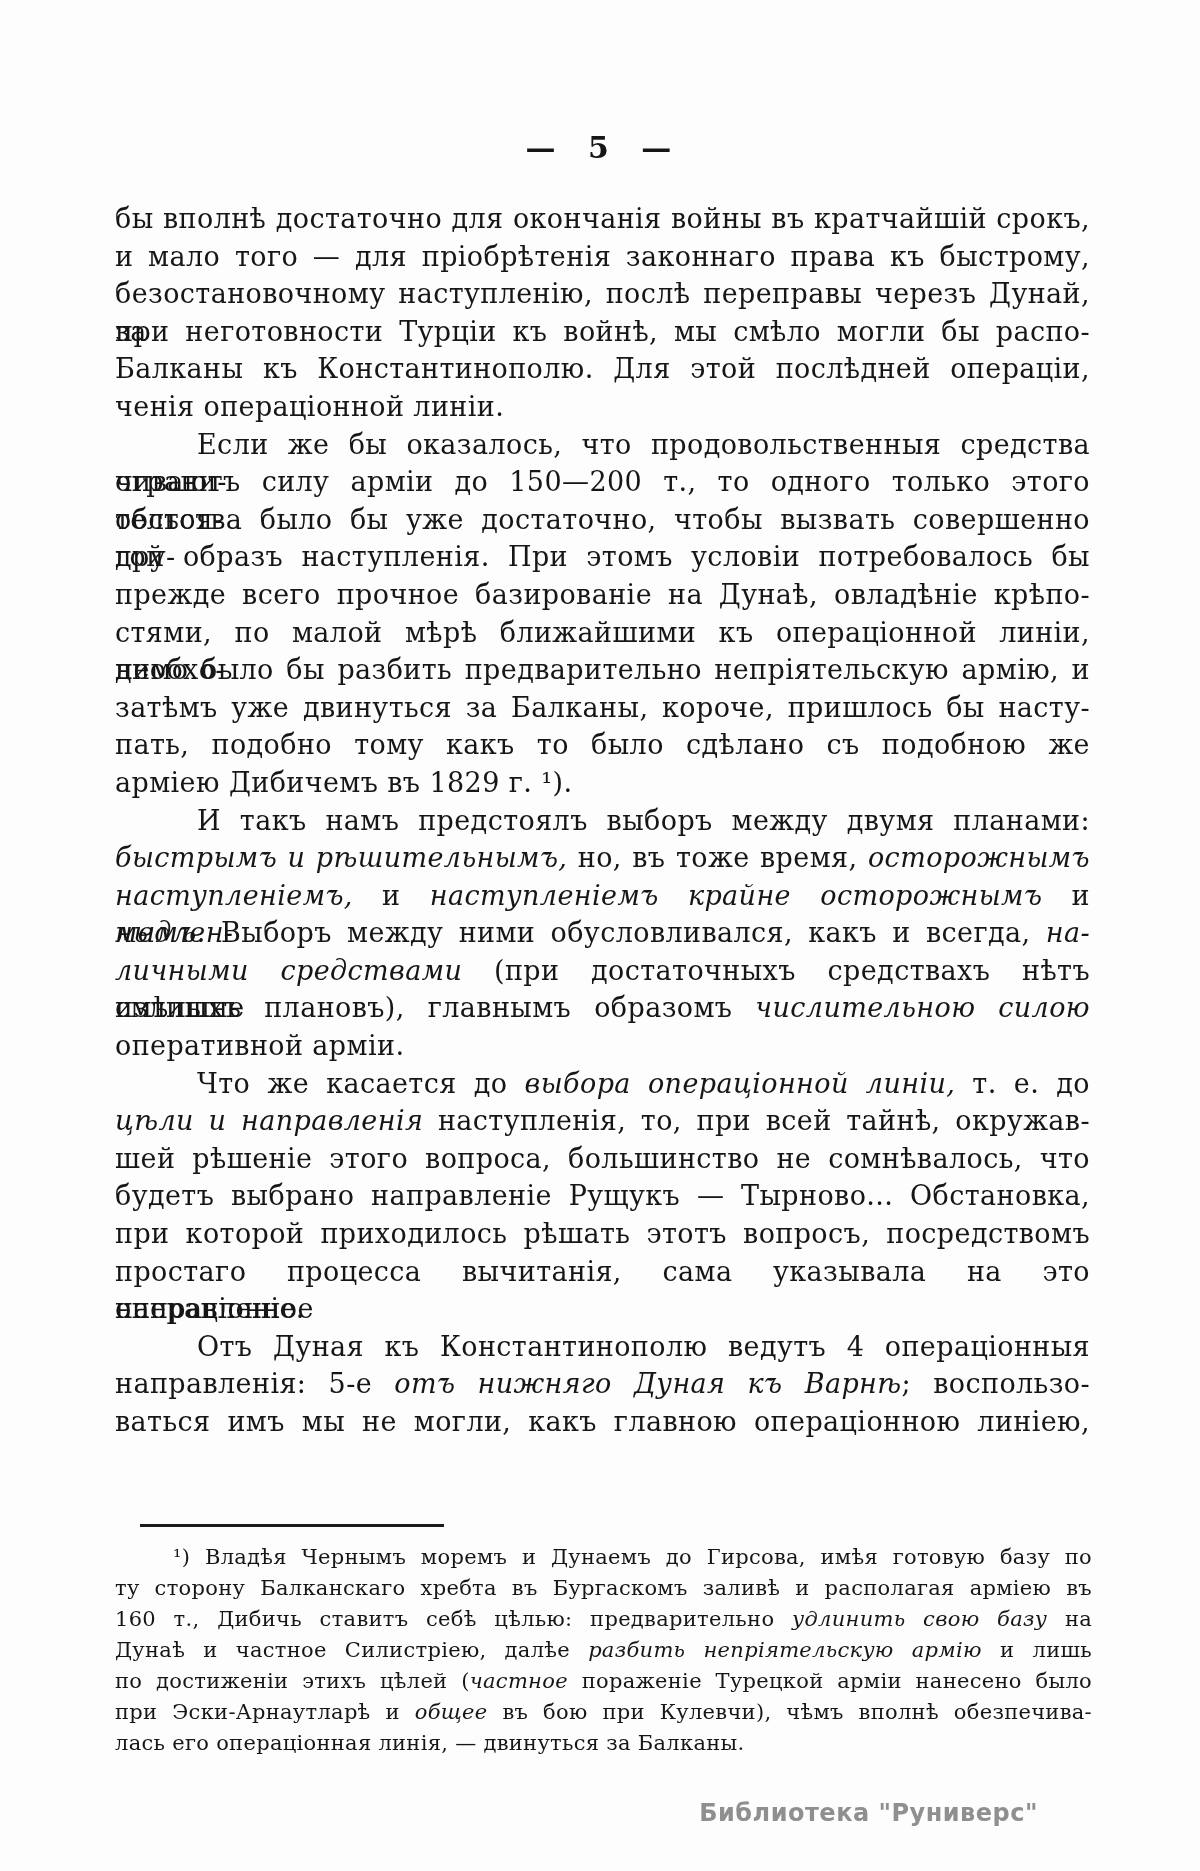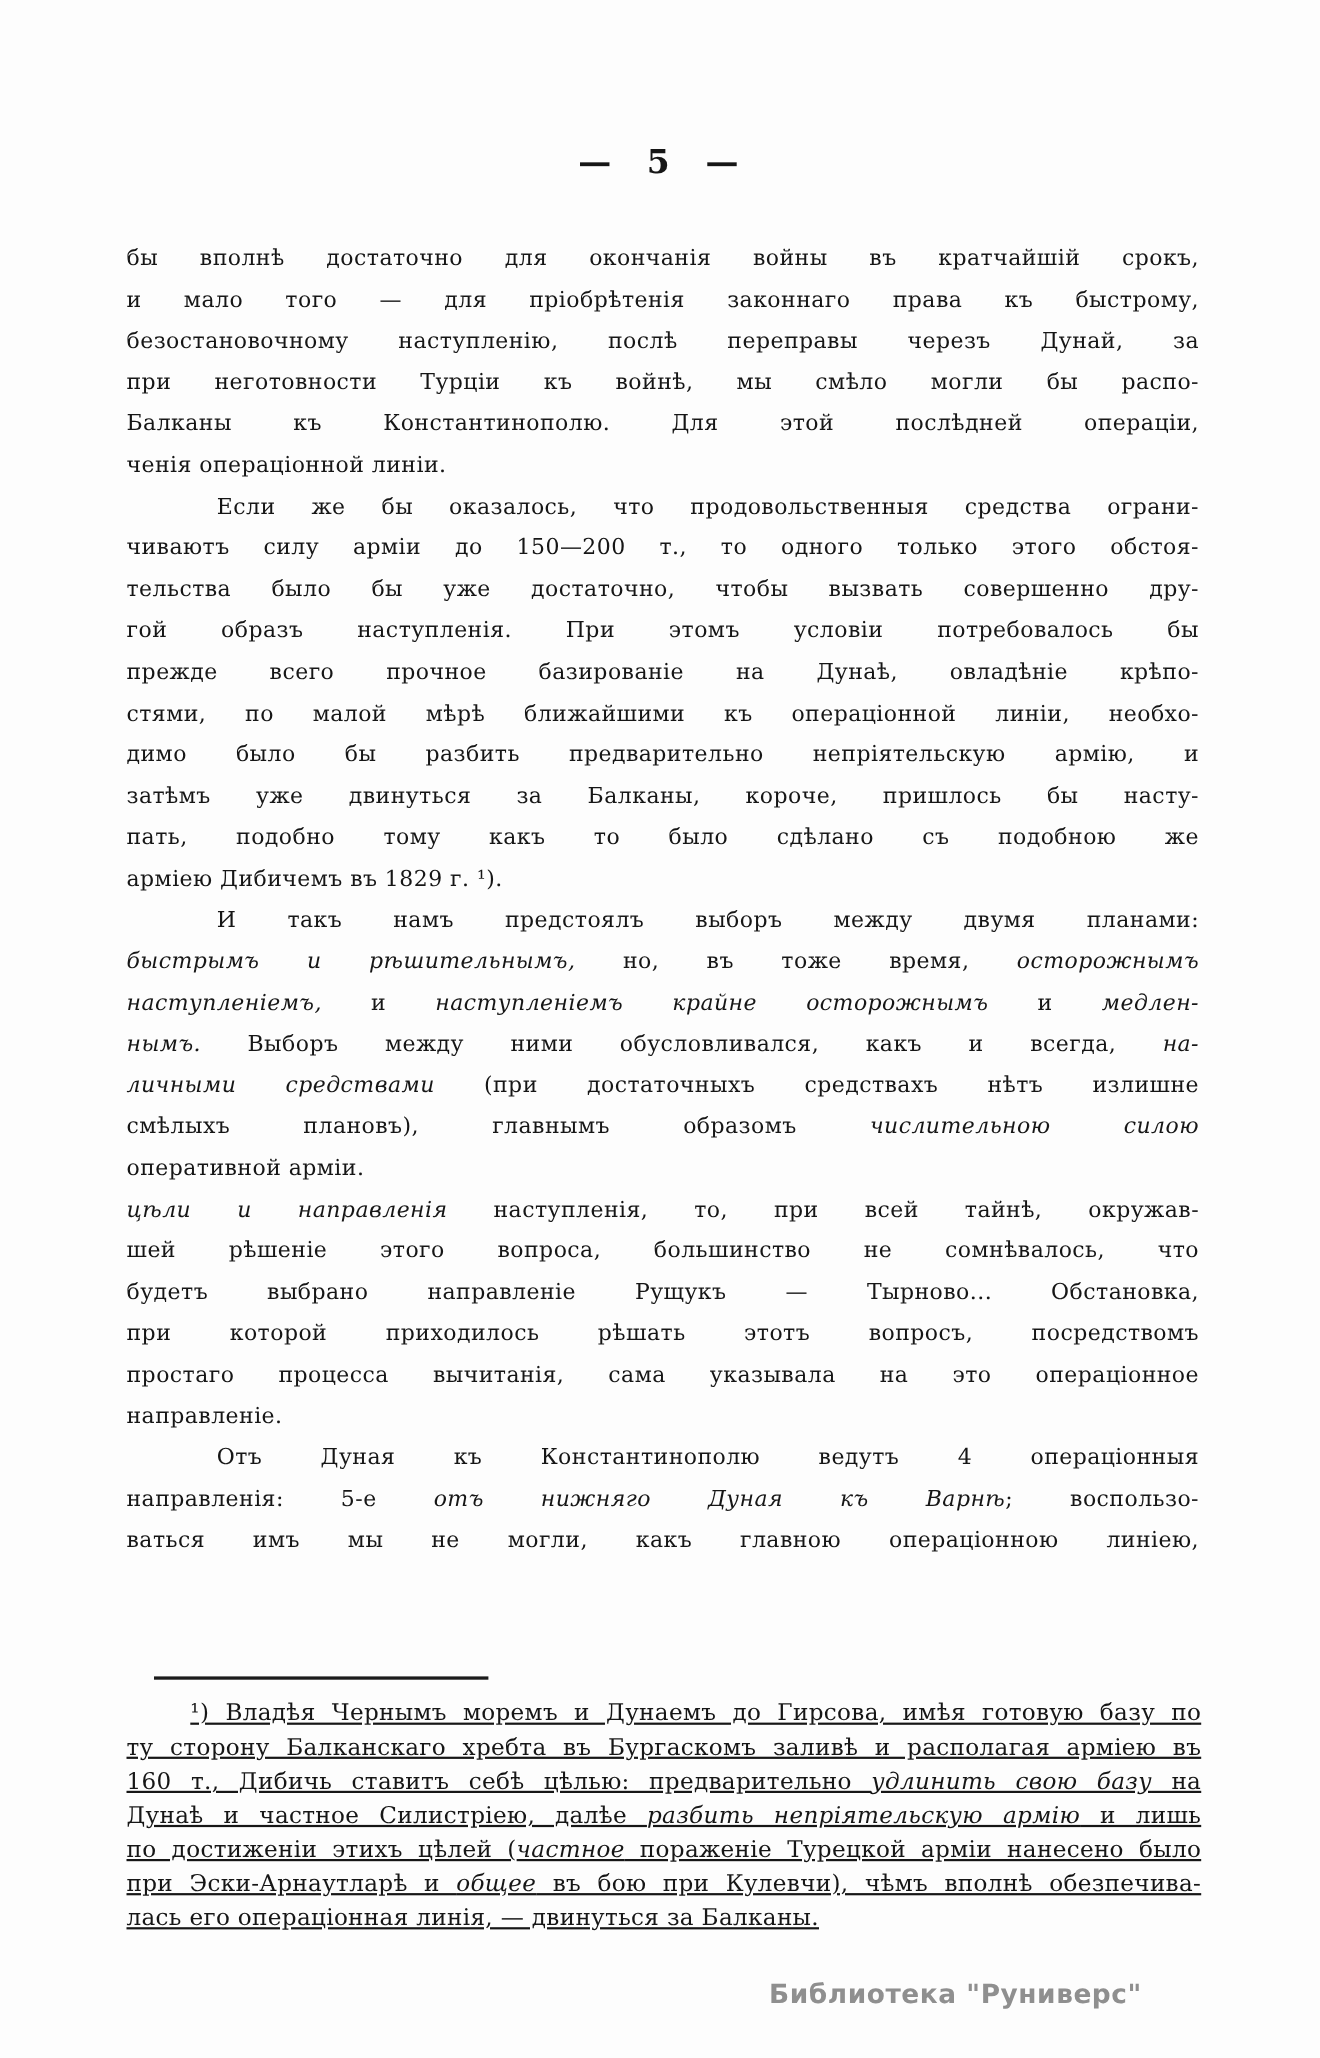--- a/index.html
+++ b/index.html
@@ -19,23 +19,23 @@
     width: 100%;
     text-align: center;
     font-size: 30px;
     font-weight: bold;
     letter-spacing: 3px;
     word-spacing: 16px;
   }
   .body-text {
     position: absolute;
     left: 115px;
-    top: 216px;
+    top: 200px;
     width: 975px;
-    font-size: 20px;
+    font-size: 27px;
     line-height: 37.6px;
     letter-spacing: 0.4px;
   }
   .tline {
     height: 37.6px;
     text-align: justify;
     text-align-last: justify;
     text-justify: inter-word;
   }
   .tline.flush { text-align-last: left; }
@@ -50,21 +50,20 @@
     background: #1b1b1b;
   }
   .footnote-text {
     position: absolute;
     left: 115px;
     top: 1542px;
     width: 977px;
     font-size: 21px;
     line-height: 31px;
     letter-spacing: 0.3px;
-    text-decoration: underline;
   }
   .footnote-text .tline { height: 31px; }
   .footnote-text .tline.indent { text-indent: 58px; }
   .watermark {
     position: absolute;
     top: 1799px;
     right: 162px;
     font-family: "DejaVu Sans", "Liberation Sans", sans-serif;
     font-weight: bold;
     font-size: 24px;
@@ -94,20 +93,21 @@
       <div class="tline"><span>затѣмъ уже двинуться за Балканы, короче, пришлось бы насту-</span></div>
       <div class="tline"><span>пать, подобно тому какъ то было сдѣлано съ подобною же</span></div>
       <div class="tline flush"><span>арміею Дибичемъ въ 1829 г. ¹).</span></div>
       <div class="tline indent"><span>И такъ намъ предстоялъ выборъ между двумя планами:</span></div>
       <div class="tline"><span class="it">быстрымъ и рѣшительнымъ,</span><span> но, въ тоже время, </span><span class="it">осторожнымъ</span></div>
       <div class="tline"><span class="it">наступленіемъ,</span><span> и </span><span class="it">наступленіемъ крайне осторожнымъ</span><span> и </span><span class="it">медлен-</span></div>
       <div class="tline"><span class="it">нымъ.</span><span> Выборъ между ними обусловливался, какъ и всегда, </span><span class="it">на-</span></div>
       <div class="tline"><span class="it">личными средствами</span><span> (при достаточныхъ средствахъ нѣтъ излишне</span></div>
       <div class="tline"><span>смѣлыхъ плановъ), главнымъ образомъ </span><span class="it">числительною силою</span></div>
       <div class="tline flush"><span>оперативной арміи.</span></div>
+      <div class="tline indent"><span>Что же касается до </span><span class="it">выбора операціонной линіи,</span><span> т. е. до</span></div>
       <div class="tline"><span class="it">цѣли и направленія</span><span> наступленія, то, при всей тайнѣ, окружав-</span></div>
       <div class="tline"><span>шей рѣшеніе этого вопроса, большинство не сомнѣвалось, что</span></div>
       <div class="tline"><span>будетъ выбрано направленіе Рущукъ — Тырново... Обстановка,</span></div>
       <div class="tline"><span>при которой приходилось рѣшать этотъ вопросъ, посредствомъ</span></div>
       <div class="tline"><span>простаго процесса вычитанія, сама указывала на это операціонное</span></div>
       <div class="tline flush"><span>направленіе.</span></div>
       <div class="tline indent"><span>Отъ Дуная къ Константинополю ведутъ 4 операціонныя</span></div>
       <div class="tline"><span>направленія: 5-е </span><span class="it">отъ нижняго Дуная къ Варнѣ</span><span>; воспользо-</span></div>
       <div class="tline"><span>ваться имъ мы не могли, какъ главною операціонною линіею,</span></div>
     </div>

